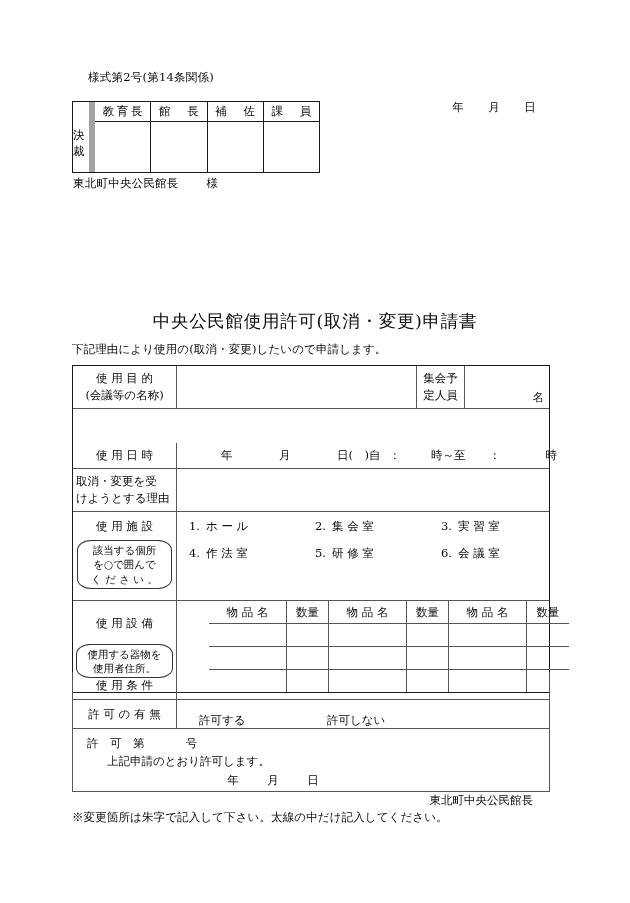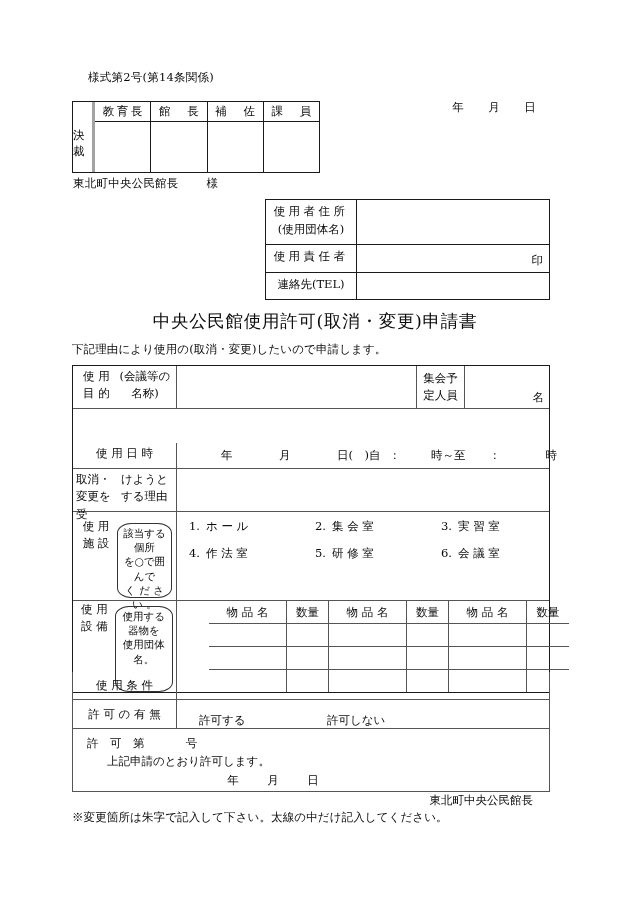--- a/index.html
+++ b/index.html
@@ -39,21 +39,21 @@
   
   .approval {
     left: 72px; top: 101px;
     width: 248px; height: 72px;
     border: 1.6px solid #1a1a1a;
     box-sizing: border-box;
     display: flex;
   }
   .approval .stamp-col {
     width: 22px;
-    border-right: 3px solid #a3a3a3;
+    border-right: 6px solid #a3a3a3;
     box-sizing: border-box;
     display: flex;
     flex-direction: column;
     align-items: center;
     justify-content: center;
     font-size: 11.5px;
     line-height: 1.35;
     padding-top: 14px;
   }
   .approval .grid {
@@ -162,21 +162,21 @@
   }
   .mrow { display: flex; border-bottom: 1px solid #555; }
   .mrow.thickbottom { border-bottom: 1.6px solid #1a1a1a; gap: 32px; }
   .mlabel {
     width: 104px;
     min-width: 104px;
     border-right: 1px solid #555;
     box-sizing: border-box;
     font-size: 11.5px;
     display: flex;
-    flex-direction: row;
+    flex-direction: column;
     justify-content: center;
     padding: 2px 3px;
     line-height: 1.5;
   }
   .mlabel .l1 { text-align: center; }
   .mbody {
     flex: 1;
     box-sizing: border-box;
     font-size: 11.5px;
     position: relative;
@@ -362,40 +362,20 @@
 
   <div class="abs hdr-date jp nowrap">
     <span>年</span><span>月</span><span>日</span>
   </div>
 
   <div class="abs addressee jp nowrap">
     <span>東北町中央公民館長</span>
     <span class="sama">様</span>
   </div>
 
-  <div class="abs applicant">
-    <div class="arow r1">
-      <div class="alabel">
-        <div class="lbl-sp">使用者住所</div>
-        <div>(使用団体名)</div>
-      </div>
-      <div class="aval"></div>
-    </div>
-    <div class="arow r2">
-      <div class="alabel lbl-sp">使用責任者</div>
-      <div class="aval">
-        <span></span>
-        <span class="seal">印</span>
-      </div>
-    </div>
-    <div class="arow r3">
-      <div class="alabel">連絡先(TEL)</div>
-      <div class="aval"></div>
-    </div>
-  </div>
 
   <div class="abs title jp">中央公民館使用許可(取消・変更)申請書</div>
 
   <div class="abs intro jp">下記理由により使用の(取消・変更)したいので申請します。</div>
 
   <div class="abs main-table">
 
     <div class="mrow r-purpose">
       <div class="mlabel">
         <div class="l1">使 用 目 的</div>
@@ -470,21 +450,21 @@
           </div>
         </div>
       </div>
     </div>
 
     <div class="mrow r-equip thickbottom">
       <div class="mlabel">
         <div class="eq-title">使 用 設 備</div>
         <div class="note-box">
           <div>使用する器物を</div>
-          <div>使用団体名。</div>
+          <div>使用者住所。</div>
         </div>
       </div>
       <div class="mbody">
         <div class="eq-grid">
           <div class="eq-row eq-head">
             <div class="eq-c-name wide">物 品 名</div>
             <div class="eq-c-qty">数量</div>
             <div class="eq-c-name wide">物 品 名</div>
             <div class="eq-c-qty">数量</div>
             <div class="eq-c-name wide">物 品 名</div>

